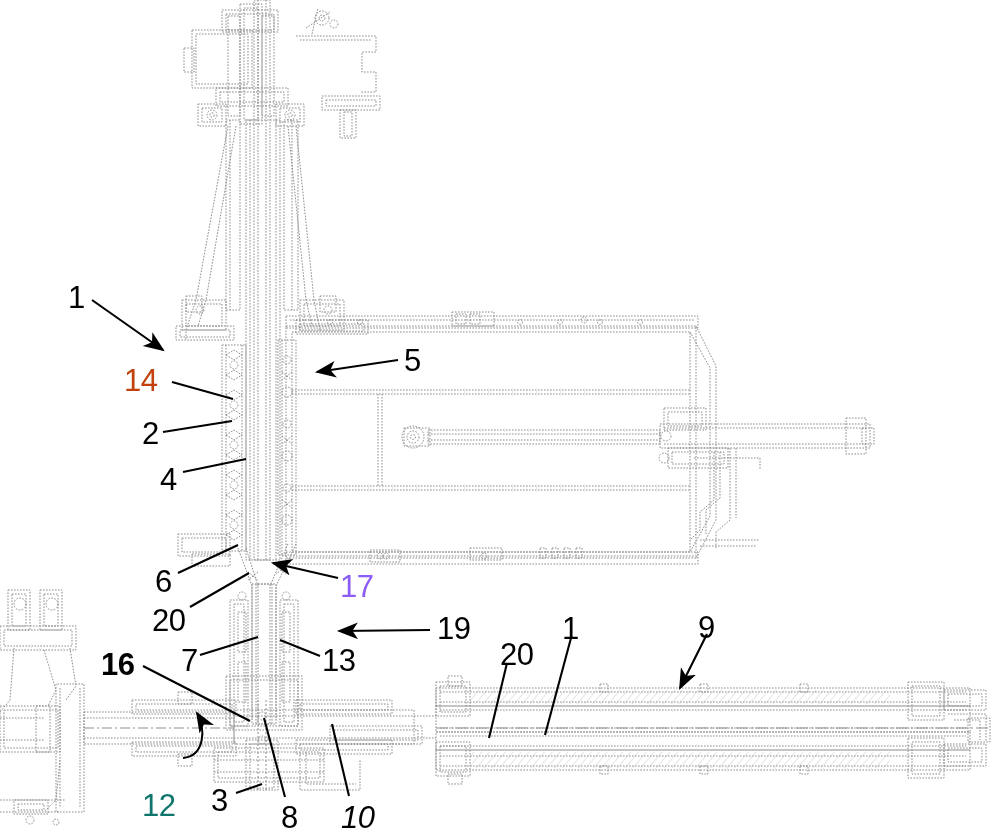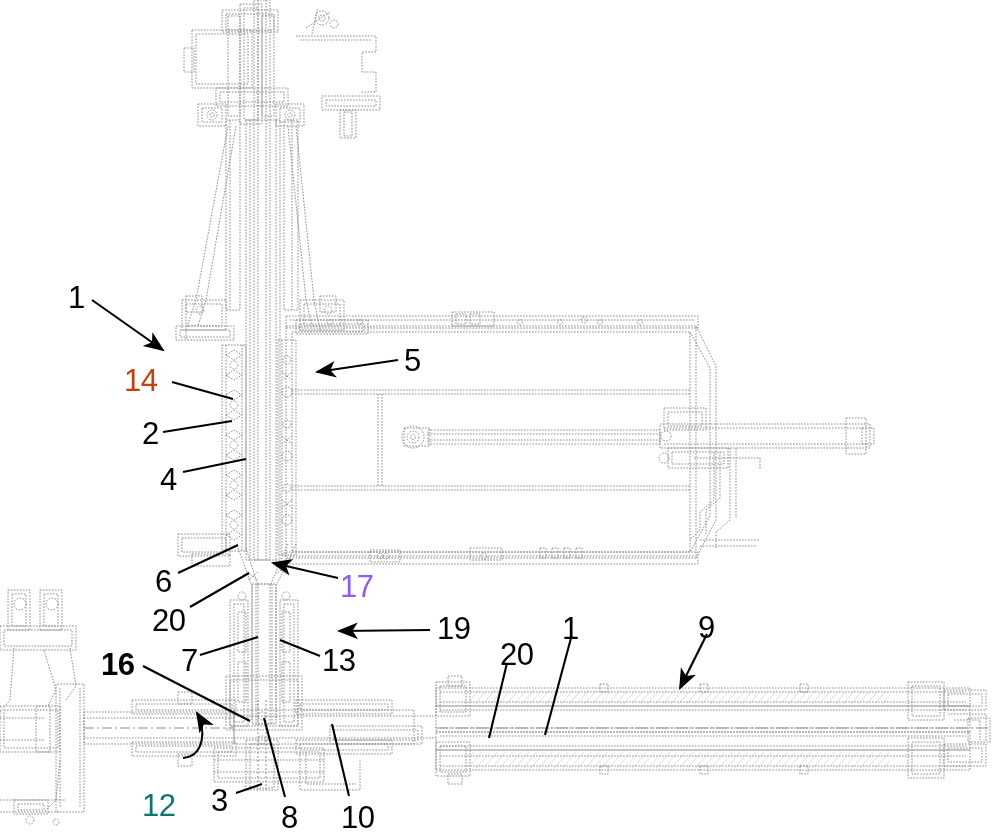--- a/index.html
+++ b/index.html
@@ -386,16 +386,16 @@
       <div class="num" style="left: 181px; top: 645px; color: rgb(0, 0, 0);">7</div>
       <div class="num" style="left: 322px; top: 645px; color: rgb(0, 0, 0);">13</div>
       <div class="num" style="left: 437px; top: 613px; color: rgb(0, 0, 0);">19</div>
       <div class="num" style="left: 500px; top: 639px; color: rgb(0, 0, 0);">20</div>
       <div class="num" style="left: 562px; top: 613px; color: rgb(0, 0, 0);">1</div>
       <div class="num" style="left: 698px; top: 612px; color: rgb(0, 0, 0);">9</div>
       <div class="num" style="left: 101px; top: 649px; color: rgb(0, 0, 0); font-weight: bold;">16</div>
       <div class="num" style="left: 142px; top: 742px; color: #0f766e; margin-top: 48px;">12</div>
       <div class="num" style="left: 211px; top: 785px; color: rgb(0, 0, 0);">3</div>
       <div class="num" style="left: 281px; top: 802px; color: rgb(0, 0, 0);">8</div>
-      <div class="num" style="left: 341px; top: 802px; color: rgb(0, 0, 0);">10</div>
+      <div class="num" style="left: 341px; top: 802px; color: rgb(0, 0, 0); font-style: italic;">10</div>
     </div>
 
 </div>
 
 </body></html>

